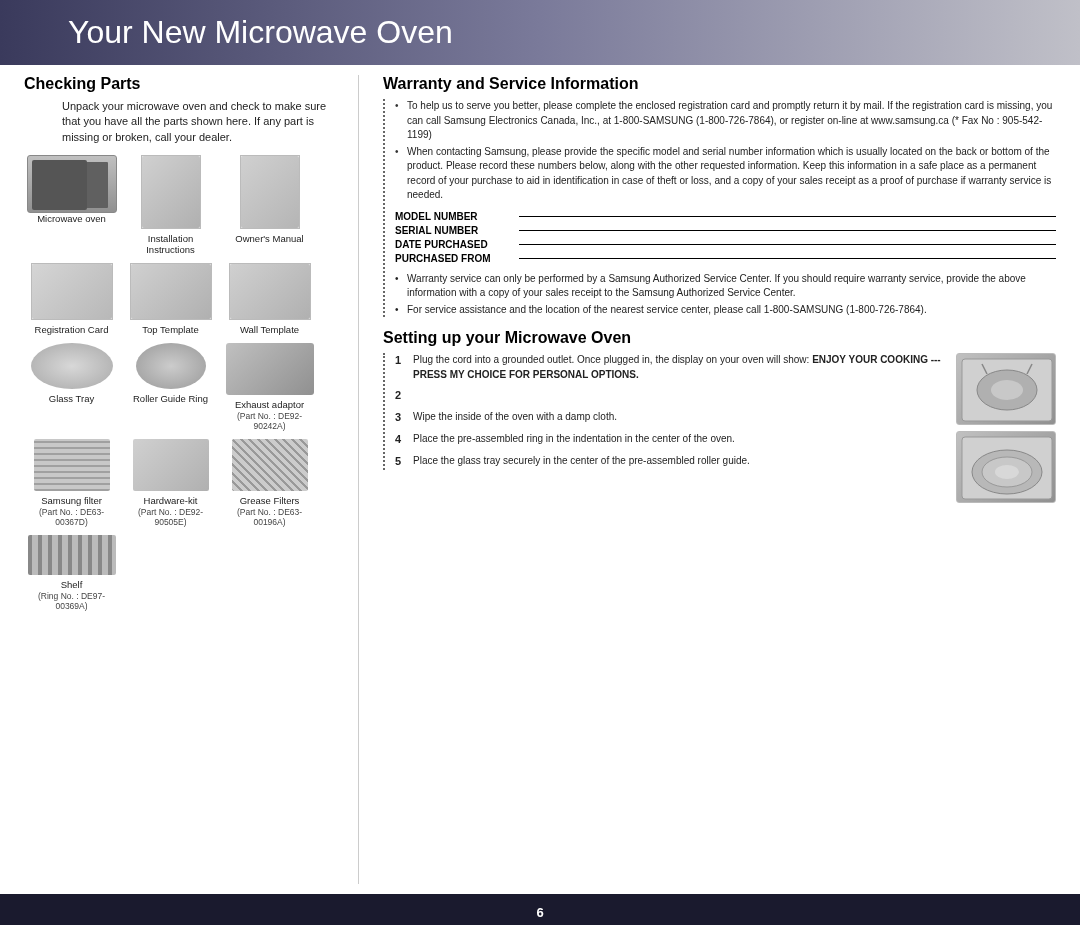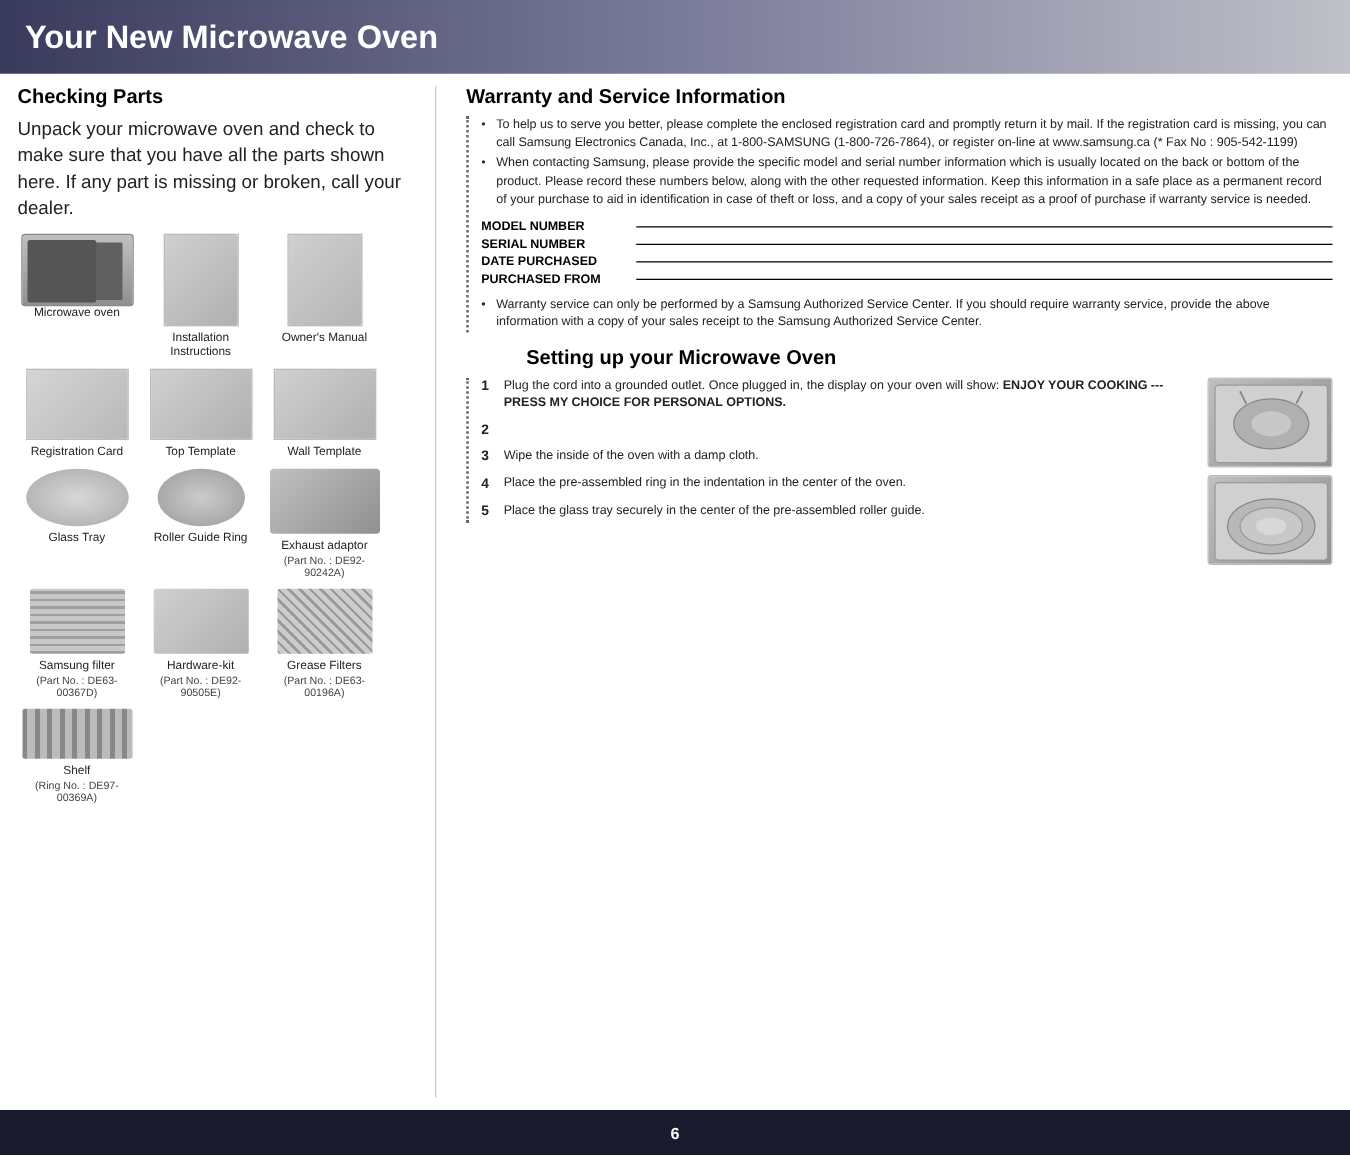--- a/index.html
+++ b/index.html
@@ -14,50 +14,52 @@
 
     
     .header {
       background: linear-gradient(to right, #3a3a5c, #7a7a9a, #c0c0c8);
       padding: 14px 20px;
       display: flex;
       align-items: center;
     }
     .header h1 {
       color: #fff;
-      font-size: 26px;
-      font-weight: bold;
+      font-size: 32px;
+      font-weight: normal;
+      margin-left: 48px;
     }
 
     
     .main-content {
       display: flex;
-      padding: 10px 14px;
+      padding: 10px 24px;
       gap: 16px;
       height: calc(925px - 60px - 36px);
     }
 
     
     .left-col {
       width: 310px;
       flex-shrink: 0;
     }
 
     .section-title {
       font-size: 16px;
       font-weight: bold;
       margin-bottom: 6px;
       color: #000;
     }
 
     .checking-parts-desc {
-      font-size: 15px;
+      font-size: 11px;
       line-height: 1.4;
       margin-bottom: 10px;
       color: #222;
+      margin-left: 38px;
     }
 
     
     .parts-grid-row {
       display: flex;
       align-items: flex-start;
       margin-bottom: 8px;
       gap: 4px;
     }
 
@@ -254,21 +256,20 @@
     
     .setup-section {
       margin-top: 10px;
     }
 
     .setup-title {
       font-size: 16px;
       font-weight: bold;
       margin-bottom: 6px;
       color: #000;
-      margin-left: 48px;
     }
 
     .setup-steps {
       list-style: none;
       padding: 0;
     }
 
     .setup-step {
       display: flex;
       align-items: flex-start;
@@ -507,20 +508,21 @@
             <div class="model-line"></div>
           </div>
           <div class="model-row">
             <span class="model-label">PURCHASED FROM</span>
             <div class="model-line"></div>
           </div>
         </div>
 
         <ul class="warranty-service-bullets">
           <li>Warranty service can only be performed by a Samsung Authorized Service Center. If you should require warranty service, provide the above information with a copy of your sales receipt to the Samsung Authorized Service Center.</li>
+          <li>For service assistance and the location of the nearest service center, please call 1-800-SAMSUNG (1-800-726-7864).</li>
         </ul>
       </div>
     </div>
 
     <div class="setup-section">
       <div class="setup-title">Setting up your Microwave Oven</div>
       <div class="right-section-content">
 
         <div class="setup-images">
           <div class="setup-img" style="background: linear-gradient(135deg, #c0c0c0, #909090); position:relative; overflow:hidden;">

